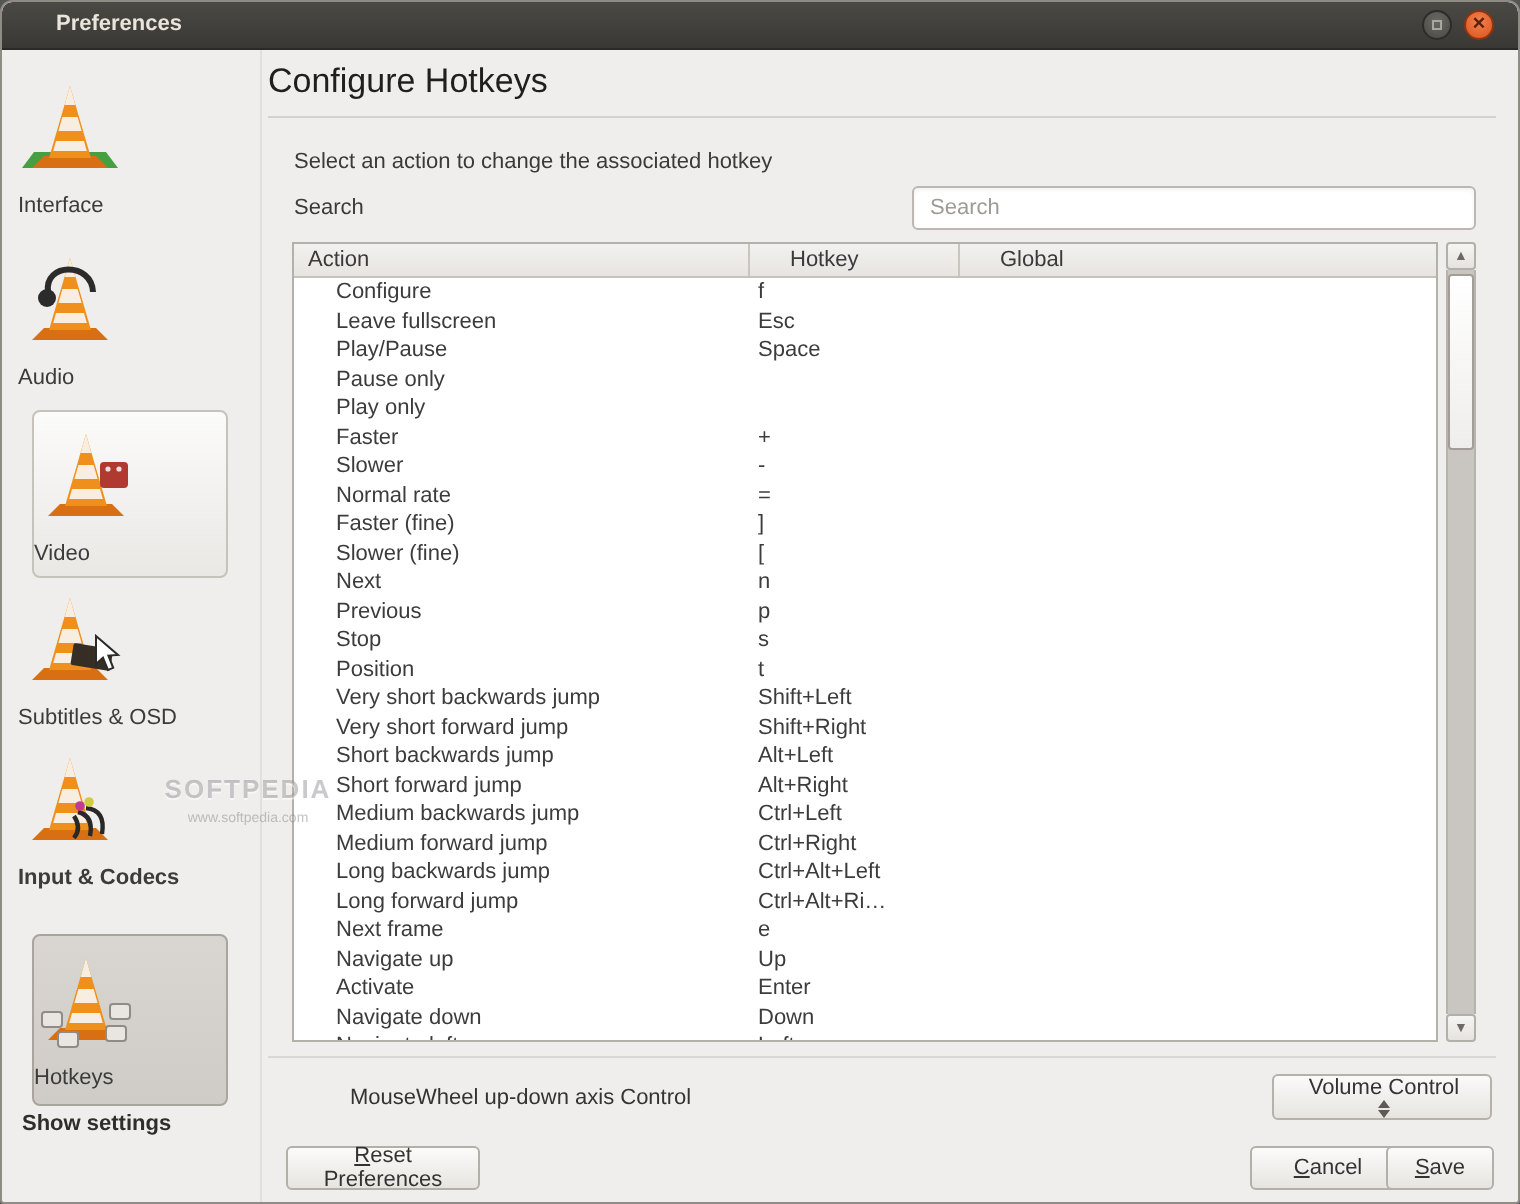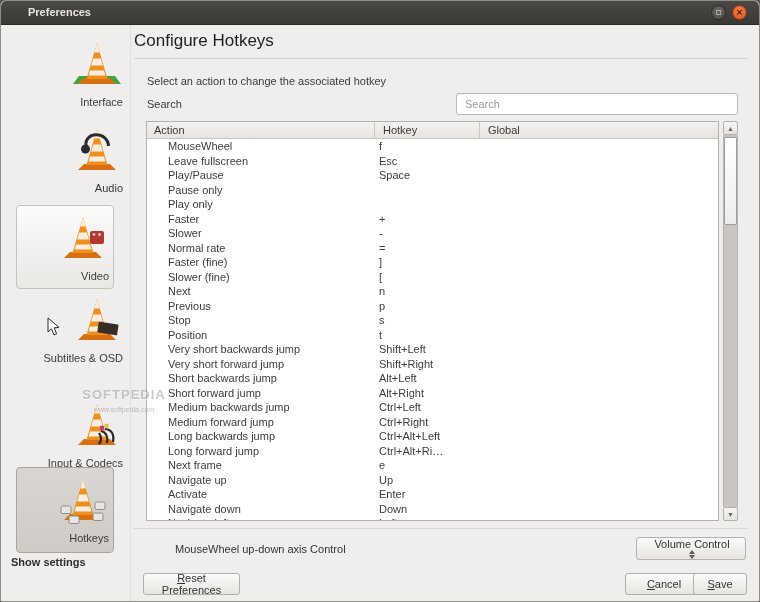--- a/index.html
+++ b/index.html
@@ -12,28 +12,28 @@
             border-radius:5px 5px 0 0;text-decoration:underline;}
   .titlebar .title{position:absolute;left:27px;top:5px;font-size:11px;font-weight:bold;color:#e9e5dc;}
   .tb-btn{position:absolute;top:4px;width:15px;height:15px;border-radius:50%;display:flex;
           align-items:center;justify-content:center;cursor:default;}
   .tb-btn.max{right:33px;background:radial-gradient(circle at 50% 35%,#6a6862,#4b4943);border:1px solid #2e2c28;}
   .tb-btn.max .sq{width:5px;height:5px;border:1px solid #a9a7a1;}
   .tb-btn.close{right:12px;background:radial-gradient(circle at 50% 35%,#f3824d,#d9531f);border:1px solid #8e3410;
                 color:#5e2008;font-size:11px;font-weight:bold;line-height:1;}
   
   .sidebar{position:absolute;left:0;top:24px;width:130px;height:578px;border-right:1px solid #e3e0dc;}
-  .side-item{position:absolute;left:8px;width:114px;text-align:right;cursor:pointer;}
+  .side-item{position:absolute;left:8px;width:114px;text-align:left;cursor:pointer;}
   .side-item .side-icon svg{width:52px;height:52px;}
   .side-label{display:block;font-size:11px;color:#3b3b3b;margin-top:3px;}
   .side-item:nth-child(1){top:12px;}
   .side-item:nth-child(2){top:98px;}
   .side-item:nth-child(3){top:180px;}
   .side-item:nth-child(4){top:268px;}
-  .side-item:nth-child(5){top:373px;}
+  .side-item:nth-child(5){top:348px;font-weight:bold;}
   .side-item:nth-child(6){top:442px;}
   .side-item.framed{left:15px;width:98px;padding:5px 4px 8px 0;border-radius:4px;}
   .side-item.framed.plainframe{background:linear-gradient(#fbfbfa,#eae8e5);border:1px solid #c6c2bc;}
   .side-item.framed.selected{background:linear-gradient(#d9d6d2,#cfccc7);border:1px solid #a9a49d;}
   .side-item:nth-child(3){height:84px;}
   .side-item:nth-child(6){height:86px;}
   .acc{display:none;}
   .item-interface .acc-interface{display:inline;}
   .item-audio .acc-audio{display:inline;}
   .item-video .acc-video{display:inline;}
@@ -61,21 +61,21 @@
         border-radius:3px;background:#fff;font-size:11px;padding:0 8px;color:#333;outline:none;
         box-shadow:inset 0 1px 2px rgba(0,0,0,.06);}
   .search-input::placeholder{color:#9e9a94;}
   
   .table{position:absolute;left:145px;top:120px;width:573px;height:400px;background:#fff;
          border:1px solid #b4b0aa;}
   .thead{display:grid;grid-template-columns:227px 105px 1fr;height:17px;
          background:linear-gradient(#f3f1ef,#e7e4e1);border-bottom:1px solid #c6c2bc;
          font-size:11px;color:#3a3a3a;align-items:center;}
   .thead span{padding-left:7px;height:100%;display:flex;align-items:center;}
-  .thead span + span{border-left:1px solid #c9c5bf;padding-left:8px;}
+  .thead span + span{border-left:1px solid #c9c5bf;padding-left:20px;}
   .tbody{height:381px;overflow:hidden;}
   .trow{display:grid;grid-template-columns:227px 105px 1fr;height:14.5px;align-items:center;
         font-size:11px;color:#3c3c3c;cursor:default;}
   .trow .c-action{padding-left:21px;white-space:nowrap;overflow:hidden;}
   .trow .c-hotkey{padding-left:5px;white-space:nowrap;}
   
   .vscroll{position:absolute;left:722px;top:120px;width:15px;height:400px;display:flex;flex-direction:column;}
   .sb-btn{height:14px;background:linear-gradient(#f6f5f3,#e6e3df);border:1px solid #b3afa9;border-radius:2px;
           font-size:7px;color:#6d6a65;display:flex;align-items:center;justify-content:center;line-height:1;}
   .sb-track{flex:1;background:#c9c6c1;border-left:1px solid #b7b3ad;border-right:1px solid #b7b3ad;position:relative;}
@@ -314,21 +314,21 @@
   <input class="search-input" type="text" placeholder="Search" style="">
 
   <div class="table">
     <div class="thead">
       <span>Action</span>
       <span>Hotkey</span>
       <span>Global</span>
     </div>
     <div class="tbody">
         <div class="trow">
-    <span class="c-action">MouseWheel</span>
+    <span class="c-action">Configure</span>
     <span class="c-hotkey">f</span>
     <span class="c-global"></span>
   </div>
         <div class="trow">
     <span class="c-action">Leave fullscreen</span>
     <span class="c-hotkey">Esc</span>
     <span class="c-global"></span>
   </div>
         <div class="trow">
     <span class="c-action">Play/Pause</span>

